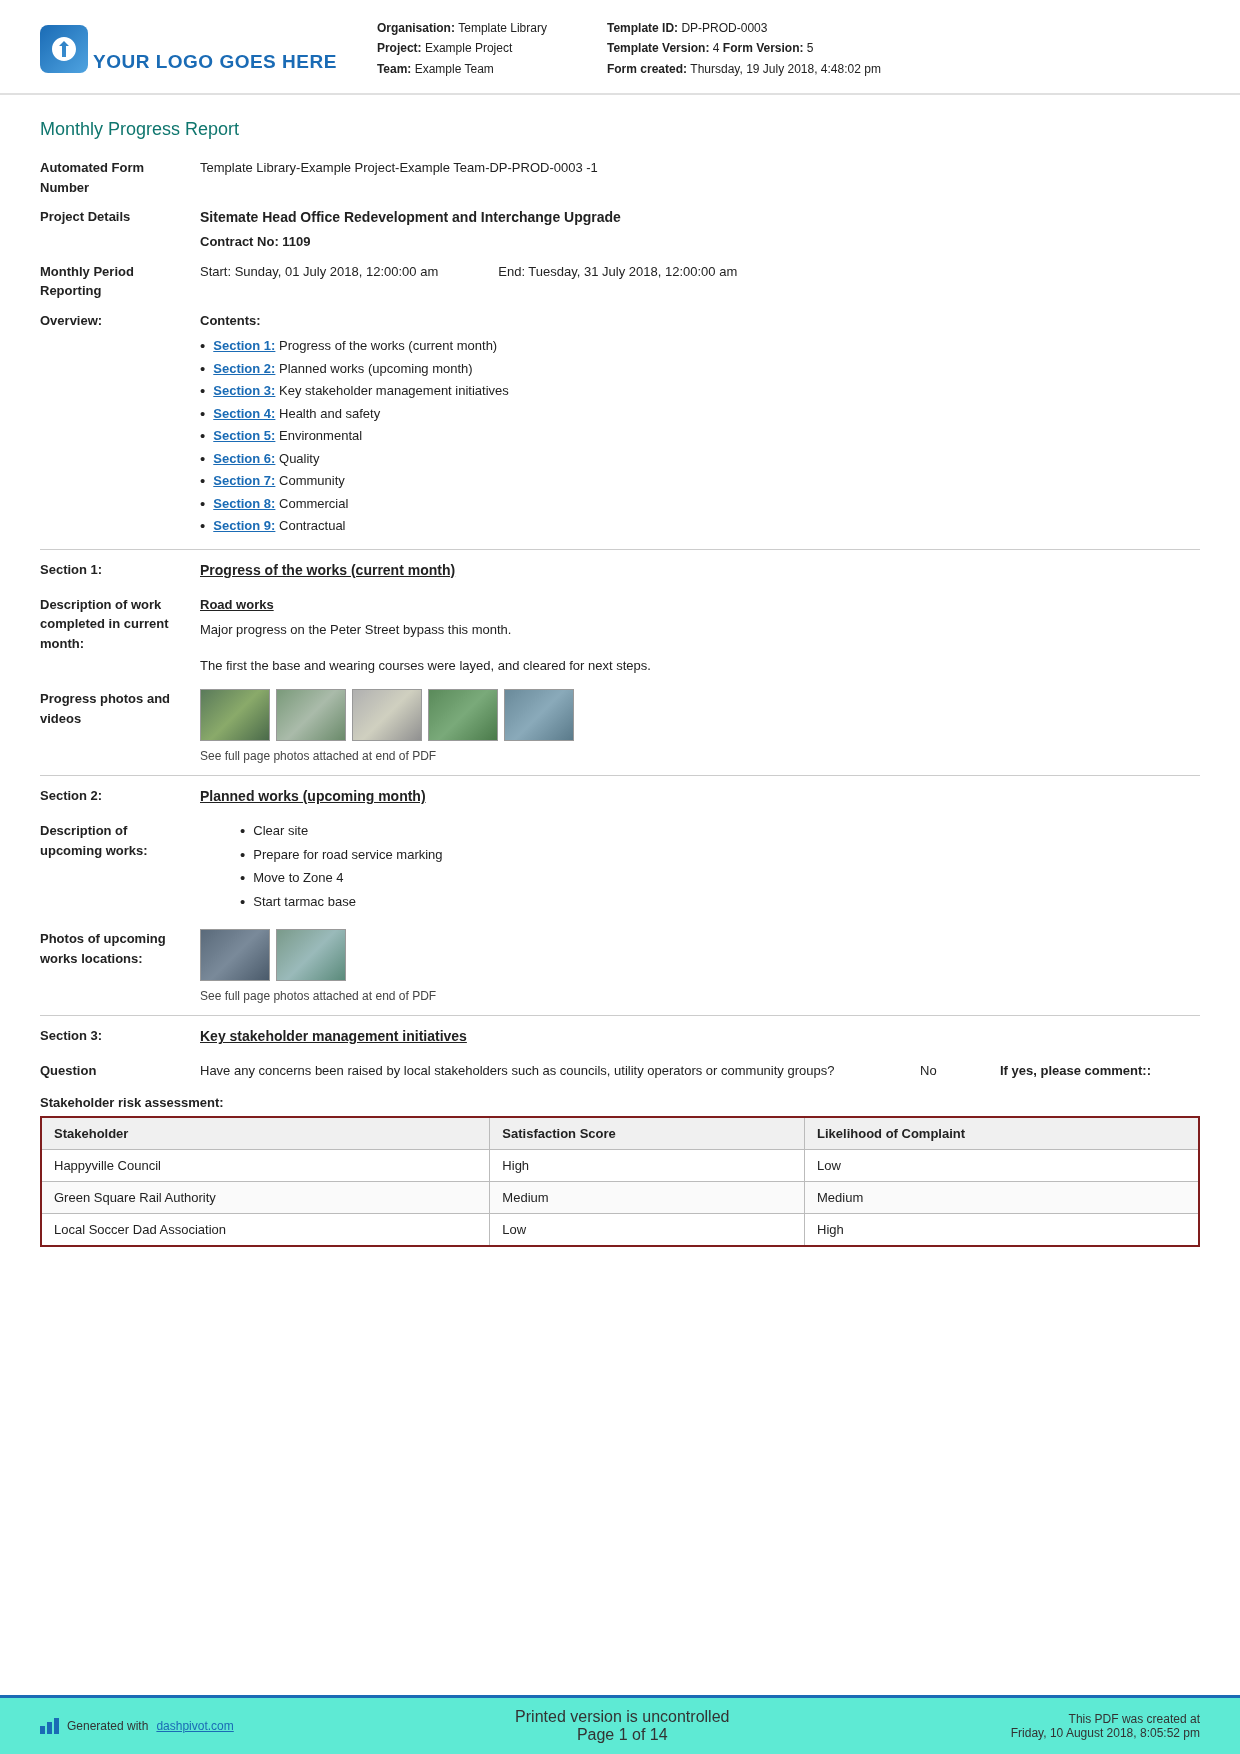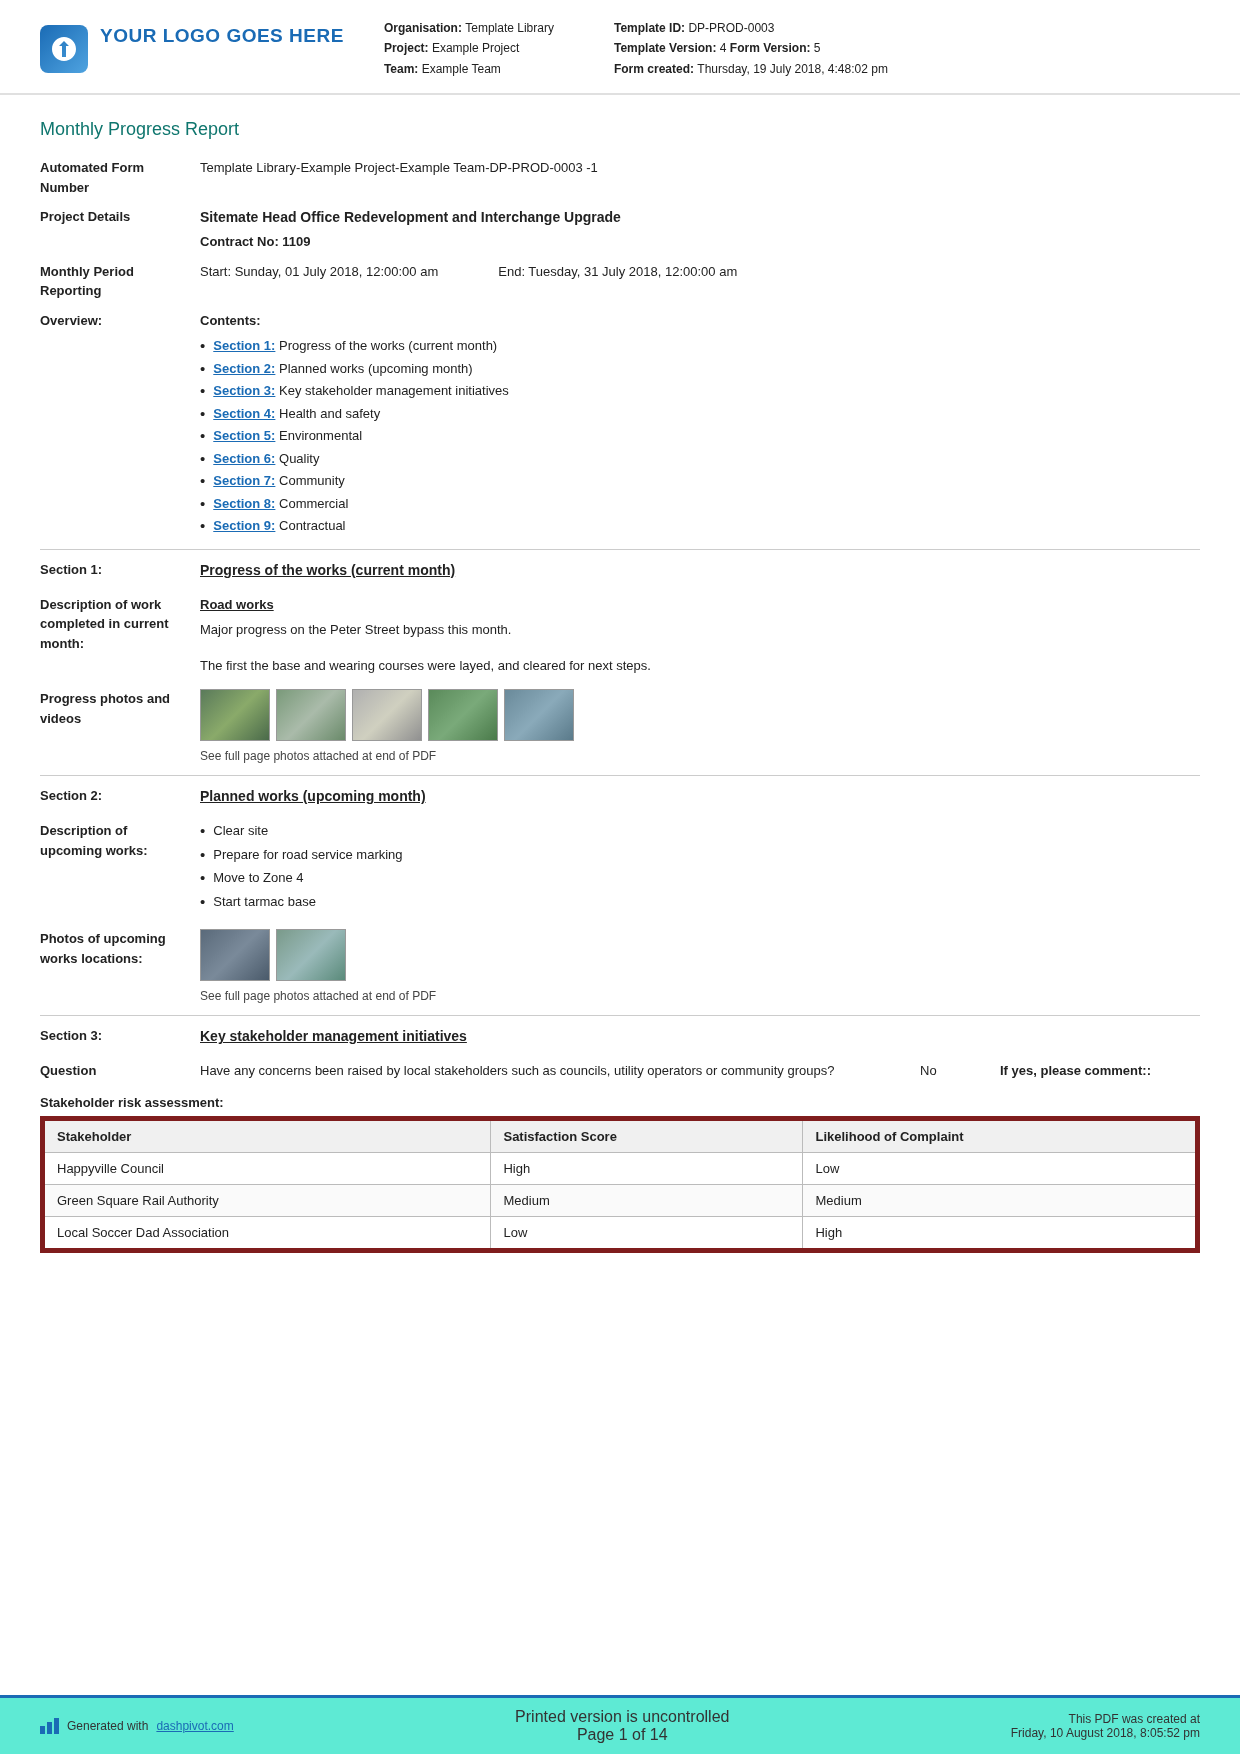--- a/index.html
+++ b/index.html
@@ -2,21 +2,21 @@
 <html><head>
   <meta charset="utf-8">
   <style>
     * { box-sizing: border-box; margin: 0; padding: 0; }
     body { font-family: Arial, sans-serif; font-size: 13px; color: #222; background: #fff; width: 1240px; min-height: 1754px; position: relative; }
     
     .page { width: 1240px; min-height: 1754px; padding: 0; position: relative; display: flex; flex-direction: column; }
     
     
     .header { display: flex; align-items: center; padding: 18px 40px 14px 40px; border-bottom: 2px solid #e0e0e0; }
-    .logo-area { display: flex; align-items: flex-start; gap: 12px; min-width: 280px; }
+    .logo-area { display: flex; align-items: flex-end; gap: 5px; min-width: 280px; }
     .logo-icon { width: 48px; height: 48px; background: linear-gradient(135deg, #1a6bb5, #4fa3e0); border-radius: 8px; display: flex; align-items: center; justify-content: center; }
     .logo-icon svg { width: 30px; height: 30px; fill: white; }
     .logo-text { font-size: 19px; font-weight: bold; color: #1a6bb5; letter-spacing: 0.5px; }
     .header-meta { flex: 1; display: flex; gap: 60px; padding-left: 40px; }
     .header-meta-left { font-size: 12px; line-height: 1.7; }
     .header-meta-right { font-size: 12px; line-height: 1.7; }
     .header-meta span.label { font-weight: bold; }
     
     
     .content { padding: 24px 40px 20px 40px; flex: 1; }
@@ -46,21 +46,21 @@
     .photo-thumb-6 { background: linear-gradient(135deg, #5a6a7a, #7a8a9a, #4a5a6a); }
     .photo-thumb-7 { background: linear-gradient(135deg, #7a9a8a, #9ababa, #5a8a7a); }
     
     .upcoming-list { list-style: none; padding: 0; margin: 0; }
     .upcoming-list li { display: flex; align-items: flex-start; margin-bottom: 4px; font-size: 13px; }
     .upcoming-list li::before { content: '•'; margin-right: 8px; font-size: 15px; line-height: 1.3; }
     
     
     .stakeholder-section { margin-top: 14px; }
     .stakeholder-title { font-weight: bold; font-size: 13px; margin-bottom: 6px; }
-    .stakeholder-table { width: 100%; border-collapse: collapse; border: 5px solid #7f1d1d; }
+    .stakeholder-table { width: 100%; border-collapse: collapse; border: 2px solid #7f1d1d; }
     .stakeholder-table th { background: #f0f0f0; font-weight: bold; font-size: 13px; padding: 8px 12px; border: 1px solid #bbb; text-align: left; }
     .stakeholder-table td { font-size: 13px; padding: 8px 12px; border: 1px solid #bbb; }
     .stakeholder-table tr:nth-child(even) td { background: #fafafa; }
     
     
     .question-grid { display: flex; gap: 20px; align-items: flex-start; }
     .question-text { flex: 1; }
     .question-answer { min-width: 60px; }
     .question-comment { min-width: 200px; font-weight: bold; }
     
@@ -184,21 +184,21 @@
 
     <div class="divider-row" style="margin-top:10px;"></div>
 
     <div class="field-row" style="margin-top:10px;">
       <div class="field-label">Section 2:</div>
       <div class="field-value">
         <div class="section-heading">Planned works (upcoming month)</div>
       </div>
     </div>
 
-    <div class="field-row" style="margin-top:4px;">
+    <div class="field-row" style="margin-top:4px;gap:40px;">
       <div class="field-label">Description of upcoming works:</div>
       <div class="field-value">
         <ul class="upcoming-list">
           <li>
               <span>Clear site</span>
             </li>
           <li>
               <span>Prepare for road service marking</span>
             </li>
           <li>

